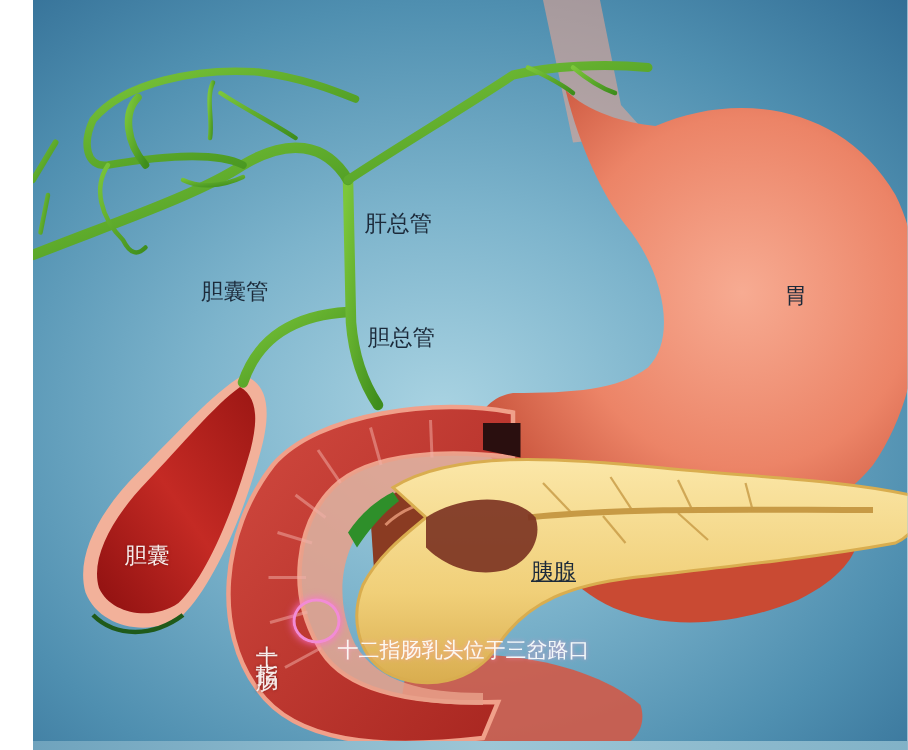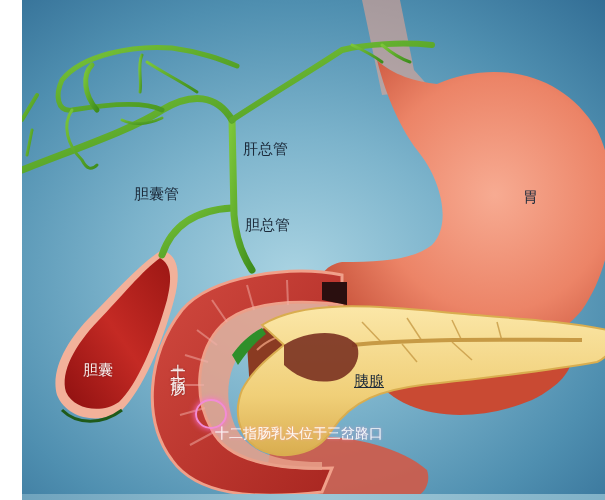--- a/index.html
+++ b/index.html
@@ -12,21 +12,21 @@
       background: radial-gradient(ellipse at 45% 55%, #a9d3e2 0%, #7db4cc 35%, #4f8fb0 70%, #2f6a92 100%);
       overflow: hidden;
       margin-left: 22px;
     }
     svg.art { position: absolute; left: 0; top: 0; }
     .label {
       position: absolute; font-size: 15px; line-height: 1; white-space: nowrap;
       font-family: "DejaVu Serif", serif;
     }
     .label.dark { color: #1c2a3a; }
-    .label.light { color: #f7ecea; text-shadow: 0 0 2px rgba(90,20,20,0.6); }
+    .label.light { color: #f7ecea; text-shadow: 0 0 2px rgba(90,20,20,0.6); text-align: right; }
     .label.vertical { writing-mode: vertical-rl; letter-spacing: 6px; font-size: 15px; }
     .caption {
       position: absolute; font-size: 14px; color: #ffffff; white-space: nowrap;
       font-family: "DejaVu Sans", sans-serif;
       text-shadow: 0 0 3px rgba(255,150,200,0.8);
       opacity: 0.92;
     }
     .papilla-ring {
       position: absolute; width: 28px; height: 26px; border-radius: 50%;
       border: 2px solid #f28bd6; box-shadow: 0 0 6px #ff6fd0;
@@ -171,16 +171,16 @@
   <span class="label dark" style="left:221px; top:142px;">肝总管</span>
   <span class="label dark" style="left:112px; top:188px;font-family:Liberation Mono, monospace;">胆囊管</span>
   <span class="label dark" style="left:223px; top:218px;">胆总管</span>
   <span class="label dark" style="left:501px; top:190px;">胃</span>
   <span class="label light" style="left:61px; top:363px;">胆囊</span>
   <span class="label light vertical" style="left:148px; top:352px; height:90px;">十二指肠</span>
   <span class="label dark" style="left:332px; top:374px;text-decoration:underline;">胰腺</span>
 
   <div class="papilla-ring" style="left:173px; top:399px;"></div>
 
-  <span class="caption" style="left:193px; top:425px;">十二指肠乳头位于三岔路口</span>
+  <span class="caption" style="left:203px; top:425px;">十二指肠乳头位于三岔路口</span>
 
   <div class="bottom-strip"></div>
 </div>
 
 </body></html>

